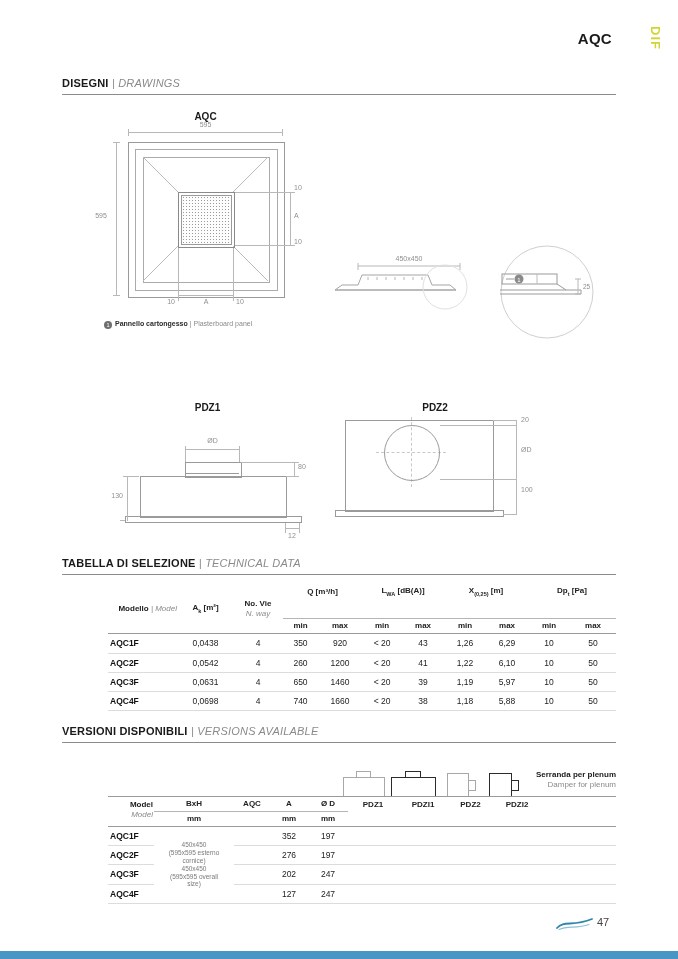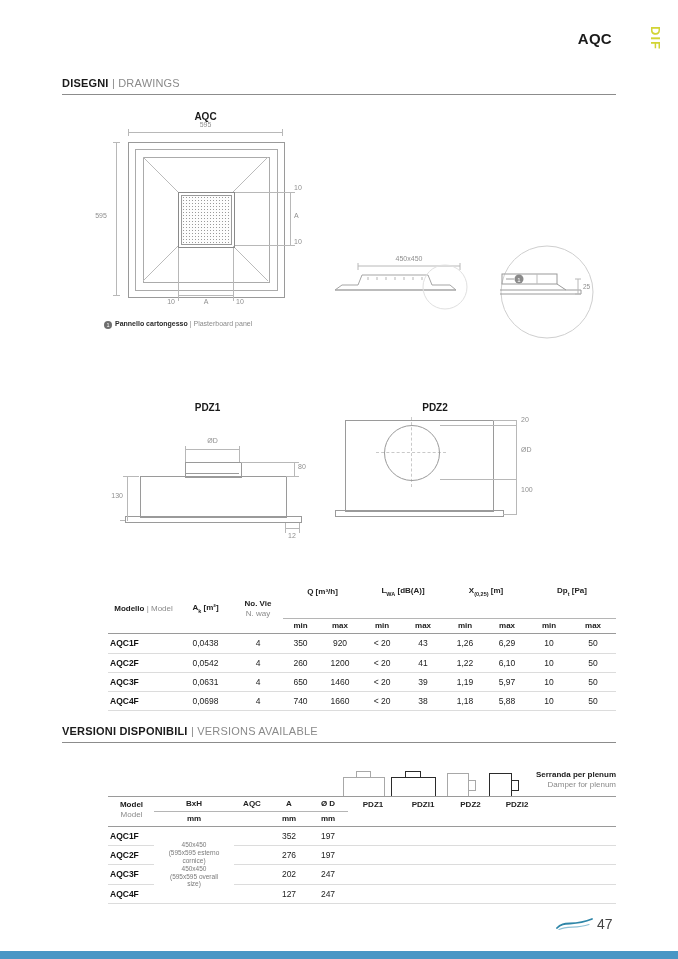--- a/index.html
+++ b/index.html
@@ -5,21 +5,21 @@
   html,body{margin:0;padding:0;background:#e8e8e8;}
   .page{position:relative;width:678px;height:959px;background:#ffffff;overflow:hidden;
         font-family:"Liberation Sans",sans-serif;color:#1a1a1a;}
   
   .page-title{position:absolute;top:30px;right:66px;font-size:15px;font-weight:bold;letter-spacing:.3px;}
   .side-tab{position:absolute;left:648px;top:26px;writing-mode:vertical-rl;
             font-size:13px;font-weight:bold;color:#d2d434;letter-spacing:1px;}
   
   .sec-h{position:absolute;left:62px;width:554px;font-size:11px;font-weight:bold;
          padding-bottom:5px;border-bottom:1px solid #8c8c8c;letter-spacing:.2px;}
-  .g{color:#8a8a8a;font-weight:normal;}
+  .g{color:#8a8a8a;font-weight:normal;font-style:italic;}
   .b{font-weight:bold;color:#1a1a1a;}
   
   .draw{position:absolute;}
   .hl{position:absolute;height:1px;background:#b8b8b8;}
   .vl{position:absolute;width:1px;background:#b8b8b8;}
   .dim{position:absolute;font-size:7px;color:#8f8f8f;white-space:nowrap;}
   .box{position:absolute;border:1px solid #9a9a9a;background:transparent;}
   .stipple{background-image:radial-gradient(#9a9a9a 0.5px, transparent 0.9px);
            background-size:3px 3px;background-color:#fdfdfd;}
   .dlabel{position:absolute;font-size:10px;font-weight:bold;text-align:center;}
@@ -34,49 +34,53 @@
   .tblwrap{position:absolute;left:108px;}
   .dt{border-collapse:collapse;table-layout:fixed;width:508px;font-size:8.5px;color:#222;}
   .dt th{font-size:8px;font-weight:bold;padding:2px 1px;text-align:center;line-height:1.25;}
   .dt th[rowspan]{vertical-align:middle;}
   .dt th.vtop{vertical-align:top;padding-top:3px;}
   .dt td{padding:4px 1px;text-align:center;line-height:1.2;}
   .dt .grp{border-bottom:1px solid #b5b5b5;padding-bottom:21px;}
   .dt .u{border-bottom:1px solid #b5b5b5;}
   .dt .hsep{border-bottom:1px solid #9a9a9a;}
   .dt tbody tr{border-bottom:1px solid #dcdcdc;margin-left:16px;}
-  .dt .thleft{text-align:center;padding-left:2px;}
+  .dt .thleft{text-align:right;padding-left:2px;}
   .cell-model{text-align:left !important;font-weight:bold;padding-left:2px !important;color:#111;}
   .cell-bxh{font-size:6.5px;color:#7a7a7a;line-height:1.35;}
   sub{font-size:5.5px;}
   .vtab{border-top:1px solid #9a9a9a;}
   
   .vicon{position:absolute;}
   .vicon .part{position:absolute;border:1px solid #a8a8a8;background:#fff;}
   .vicon.bold .part{border:1.5px solid #2b2b2b;}
   
   .note{position:absolute;left:520px;top:770px;width:96px;text-align:right;font-size:8px;line-height:1.3;}
   .note .it{font-weight:bold;color:#1a1a1a;}
   .note .en{color:#8a8a8a;}
   
-  .pageno{position:absolute;left:597px;top:916px;font-size:14px;color:#444;}
+  .pageno{position:absolute;left:597px;top:916px;font-size:11px;color:#444;}
   .swoosh{position:absolute;left:556px;top:916px;}
   .footer-bar{position:absolute;left:0;bottom:0;width:678px;height:8px;background:#4896c5;}
 </style>
 </head>
 <body>
 
 <div class="page">
 
   <div class="page-title">AQC</div>
   <div class="side-tab">DIF</div>
 
   <div class="sec-h" style="top:77px">
     <span class="b">DISEGNI</span>
     <span class="g">| DRAWINGS</span>
+  </div>
+  <div class="sec-h" style="top:557px">
+    <span class="b">TABELLA DI SELEZIONE</span>
+    <span class="g">| TECHNICAL DATA</span>
   </div>
   <div class="sec-h" style="top:725px">
     <span class="b">VERSIONI DISPONIBILI</span>
     <span class="g">| VERSIONS AVAILABLE</span>
   </div>
 
   <div class="draw" style="left:90px;top:105px;width:240px;height:235px">
     <div class="dlabel" style="left:38px;top:6px;width:155px">AQC</div>
     <div class="dim" style="left:38px;top:16px;width:155px;text-align:center">595</div>
     <div class="hl" style="left:38px;top:27px;width:155px"></div>

